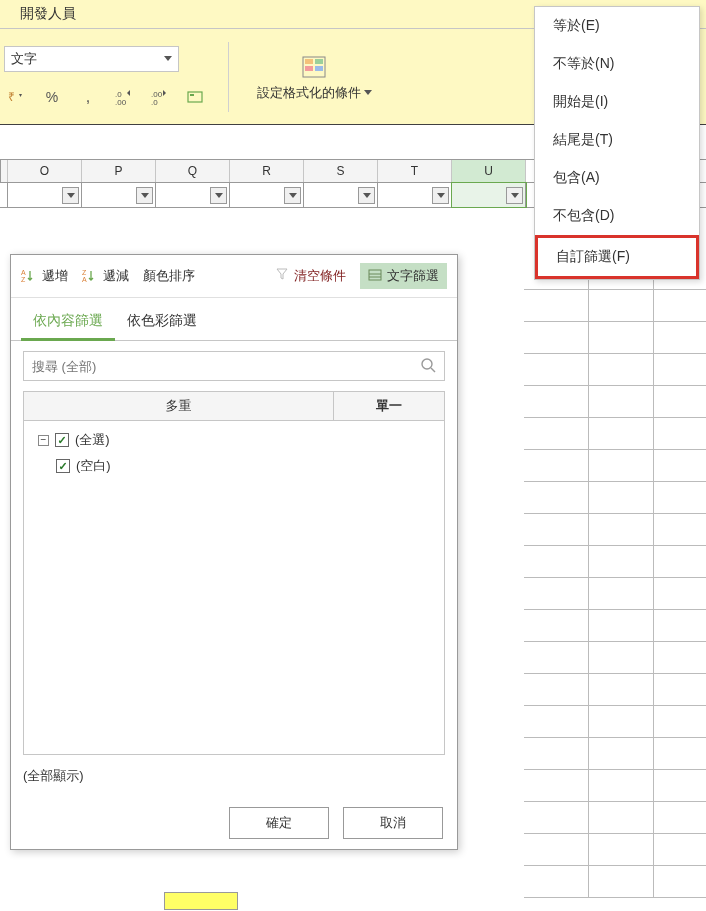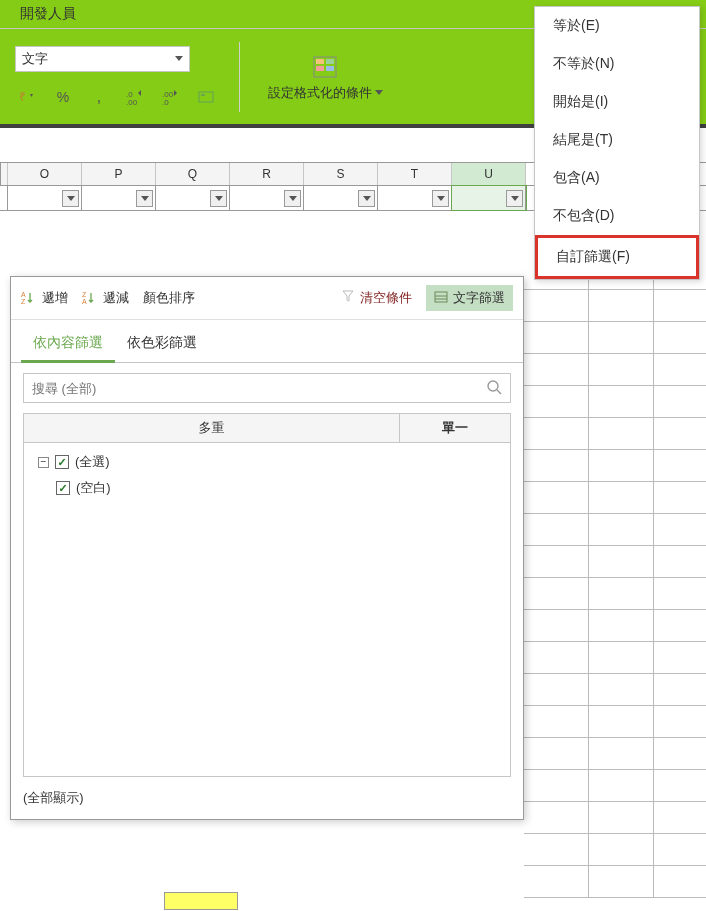--- a/index.html
+++ b/index.html
@@ -1,21 +1,21 @@
 <!DOCTYPE html>
 <html><head>
   <meta charset="utf-8">
   <style>
     * { box-sizing: border-box; margin: 0; padding: 0; }
     body { font-family: "Microsoft YaHei", "PingFang TC", sans-serif; font-size: 13px; color: #333; background: #fff; width: 706px; height: 911px; position: relative; overflow: hidden; }
     
     
-    .ribbon { border-bottom: 4px solid #404040; background: #84cc16; }
+    .ribbon { border-bottom: 1px solid #404040; background: #fef9c3; }
     .ribbon-tab { padding: 5px 20px; font-size: 14px; border-bottom: 1px solid #c6c6c6; }
-    .ribbon-content { display: flex; padding: 8px 15px; gap: 20px; height: 95px; align-items: center; }
+    .ribbon-content { display: flex; padding: 8px 4px; gap: 20px; height: 95px; align-items: center; }
     .ribbon-group { display: flex; flex-direction: column; gap: 6px; }
     .ribbon-dropdown-box { display: flex; align-items: center; border: 1px solid #c6c6c6; background: #fff; width: 175px; height: 26px; padding: 0 6px; justify-content: space-between; }
     .small-btns { display: flex; gap: 12px; align-items: center; padding-top: 8px; }
     .ico-btn { width: 24px; height: 22px; display: flex; align-items: center; justify-content: center; cursor: pointer; }
     .big-btn { display: flex; flex-direction: column; align-items: center; cursor: pointer; padding: 4px 8px; }
     .big-btn-icon { width: 32px; height: 32px; display: flex; align-items: center; justify-content: center; }
     .big-btn-label { font-size: 13px; display: flex; align-items: center; gap: 3px; }
     
     
     .col-headers { display: flex; border-top: 1px solid #999; border-bottom: 1px solid #999; margin-top: 34px; }
@@ -25,21 +25,21 @@
     .filter-cell { flex: 0 0 74px; height: 24px; border-right: 1px solid #999; display: flex; align-items: center; justify-content: flex-end; padding-right: 2px; background: #fff; }
     .filter-cell.active { background: #e8f3e8; outline: 1px solid #6aa84f; z-index: 1; }
     .filter-drop { width: 17px; height: 17px; border: 1px solid #999; background: #f0f0f0; display: flex; align-items: center; justify-content: center; cursor: pointer; }
     
     
     .context-menu { position: absolute; right: 6px; top: 6px; width: 166px; background: #fff; border: 1px solid #c6c6c6; box-shadow: 2px 2px 6px rgba(0,0,0,0.15); z-index: 100; }
     .menu-item { padding: 10px 18px; font-size: 14px; cursor: pointer; }
     .menu-item.highlighted { border: 3px solid #d9332b; }
     
     
-    .filter-panel { position: absolute; left: 10px; top: 276px; width: 514px; background: #fff; border: 1px solid #999; box-shadow: 2px 2px 8px rgba(0,0,0,0.2); z-index: 50; }
+    .filter-panel { position: absolute; left: 10px; top: 254px; width: 448px; background: #fff; border: 1px solid #999; box-shadow: 2px 2px 8px rgba(0,0,0,0.2); z-index: 50; }
     .panel-toolbar { display: flex; align-items: center; padding: 8px 10px; gap: 14px; border-bottom: 1px solid #e0e0e0; }
     .tb-item { display: flex; align-items: center; gap: 5px; font-size: 13px; cursor: pointer; }
     .tb-item.disabled { color: #7f1d1d; font-family: Liberation Serif, serif; }
     .tb-item.active { background: #c5dfc5; padding: 4px 8px; }
     .tb-spacer { flex: 1; }
     
     .sort-ico { width: 16px; height: 16px; display: inline-flex; align-items: center; }
     .panel-tabs { display: flex; border-bottom: 1px solid #c6c6c6; padding: 0 10px; margin-top: 6px; }
     .panel-tab { padding: 8px 12px; font-size: 14px; cursor: pointer; border-bottom: 3px solid transparent; margin-bottom: -1px; }
     .panel-tab.active { border-bottom-color: #6aa84f; color: #6aa84f; }
@@ -346,20 +346,24 @@
       <span class="expand-ico">−</span>
       <span class="chk checked"></span>
       <span>(全選)</span>
     </div>
     <div class="list-item" style="padding-left:26px;">
       <span class="chk checked"></span>
       <span>(空白)</span>
     </div>
   </div>
   <div class="show-all">(全部顯示)</div>
+  <div class="panel-btns">
+    <div class="pbtn">確定</div>
+    <div class="pbtn">取消</div>
+  </div>
 </div>
 
 <div class="context-menu">
   <div class="menu-item">等於(E)</div>
   <div class="menu-item">不等於(N)</div>
   <div class="menu-item">開始是(I)</div>
   <div class="menu-item">結尾是(T)</div>
   <div class="menu-item">包含(A)</div>
   <div class="menu-item">不包含(D)</div>
   <div class="menu-item highlighted">自訂篩選(F)</div>

